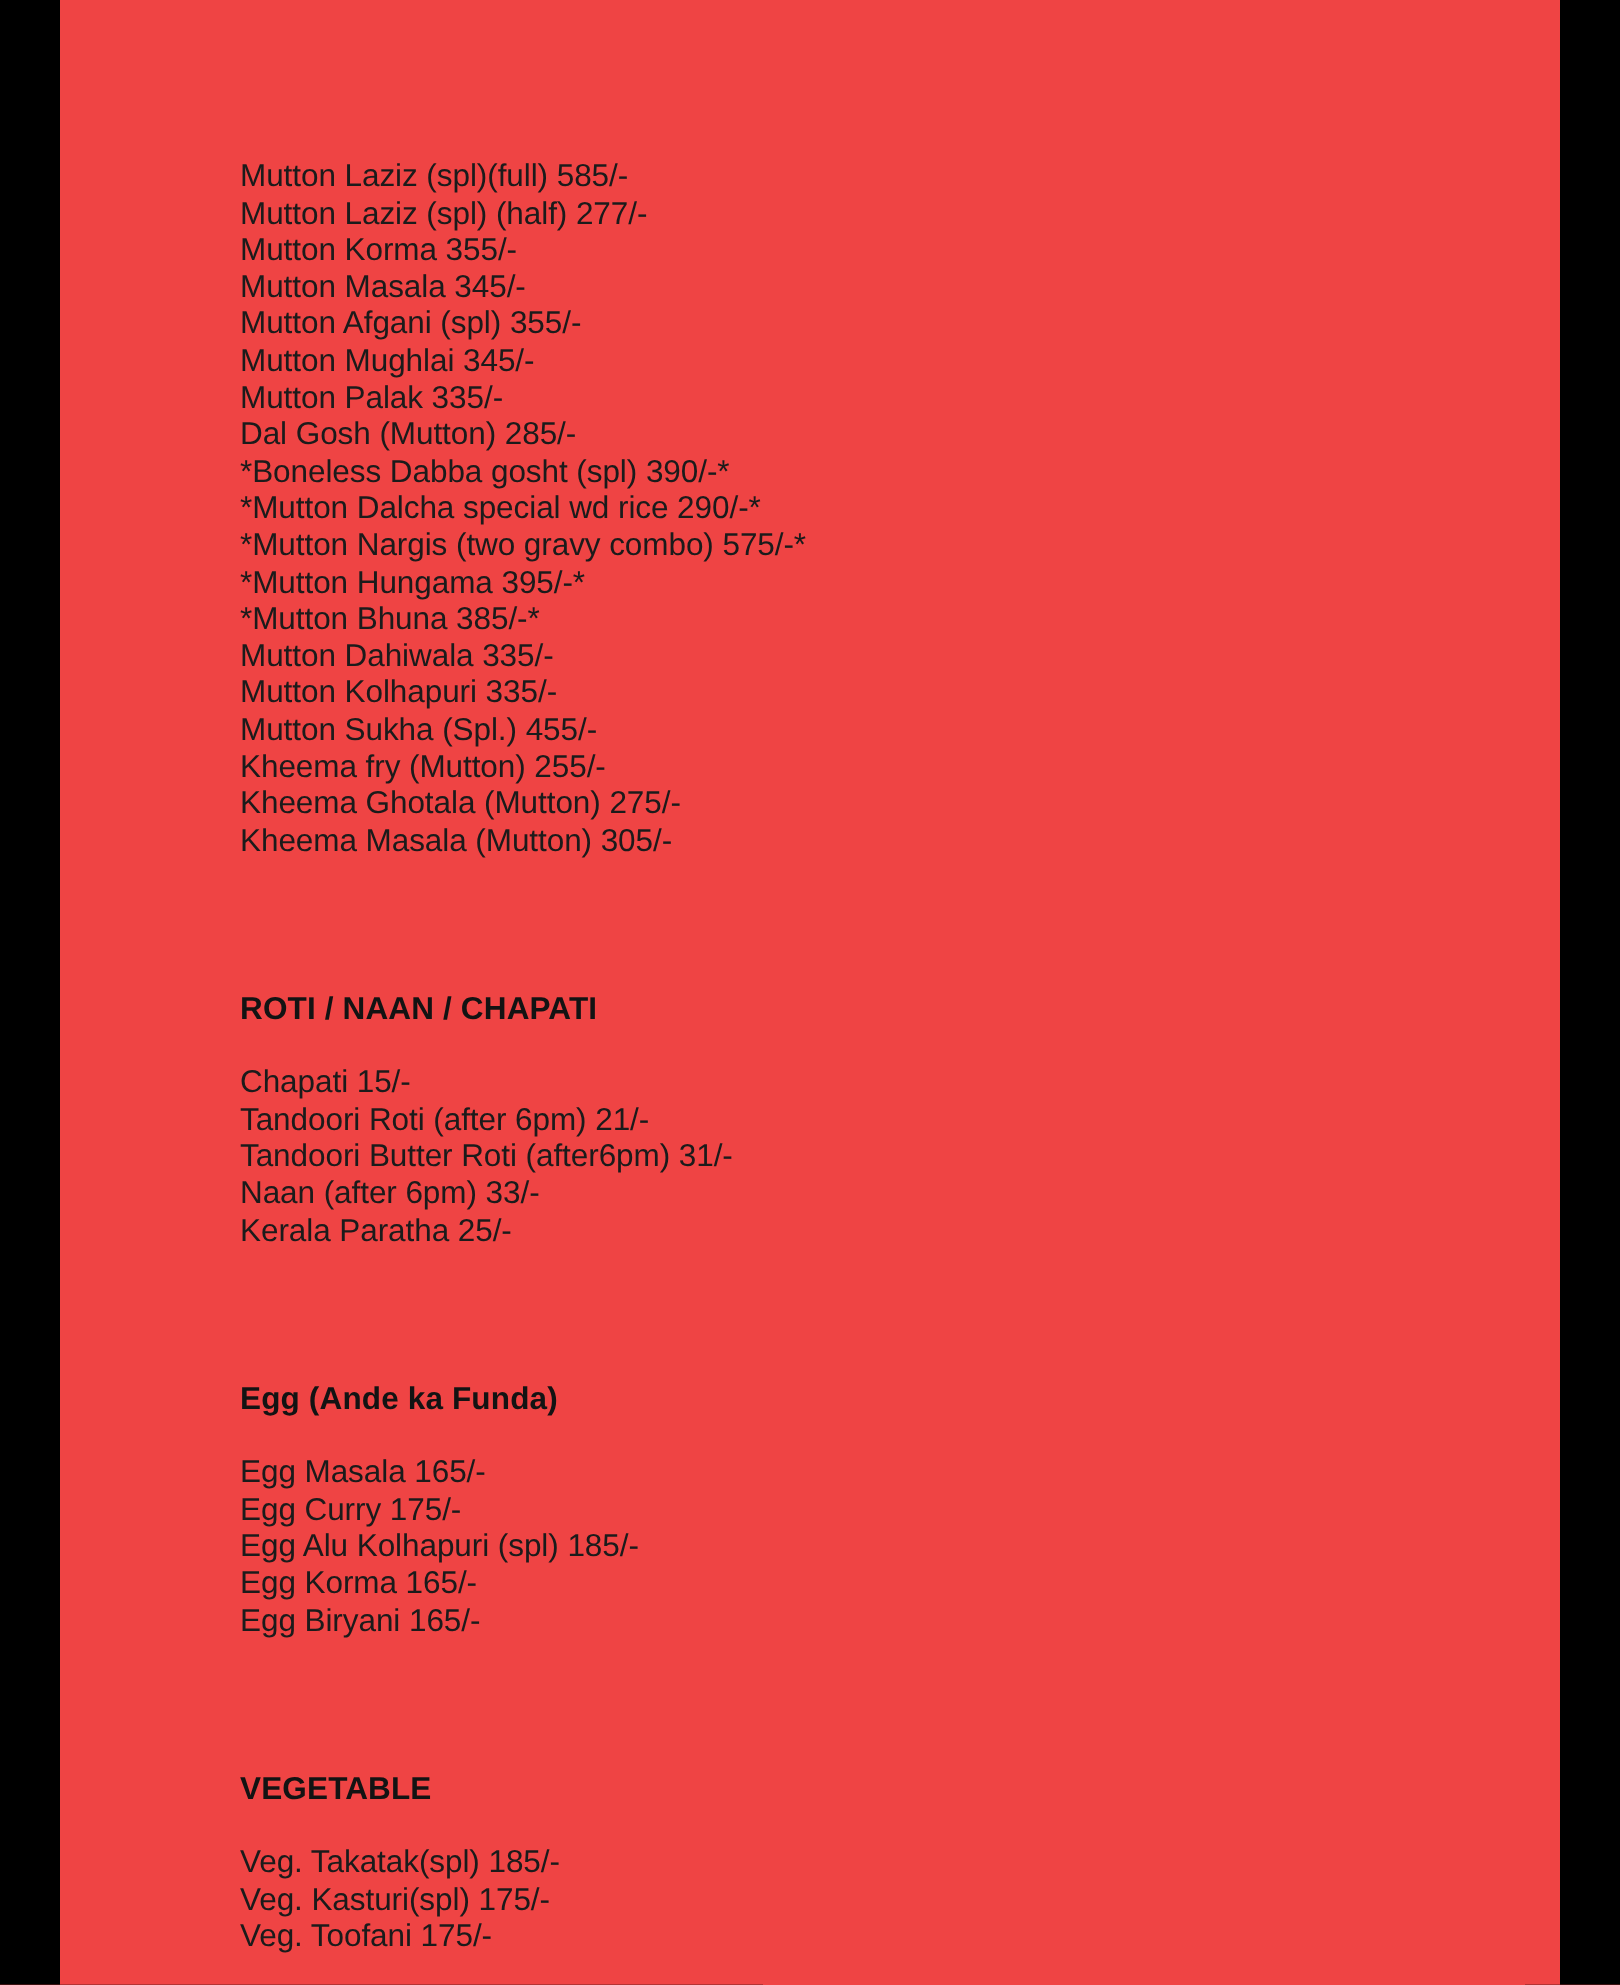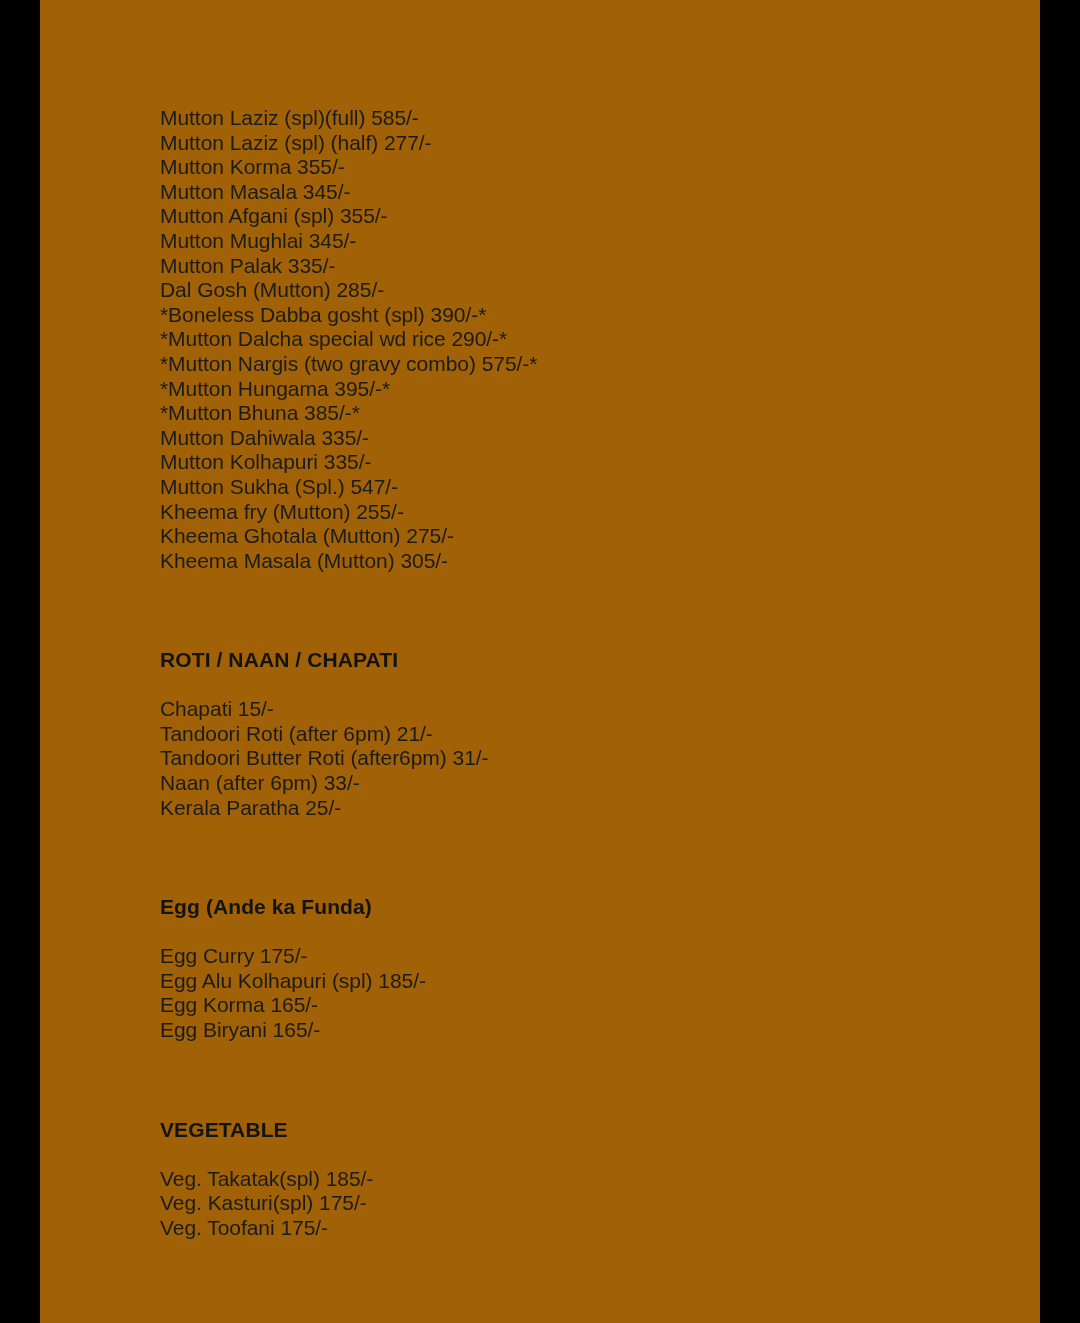--- a/index.html
+++ b/index.html
@@ -13,21 +13,21 @@
     font-family: "Liberation Sans", sans-serif;
     overflow: hidden;
   }
 
   #page {
     position: absolute;
     left: 40px;
     top: 0;
     width: 1000px;
     height: 1323px;
-    background: #a16207;
+    background: #ef4444;
     box-sizing: border-box;
   }
 
   #content {
     position: absolute;
     left: 120px;
     top: 106px;
     width: 820px;
   }
 
@@ -38,21 +38,21 @@
   .section-gap-top {
     height: 74px;
   }
 
   .section-header {
     font-size: 21px;
     font-weight: bold;
     color: #131313;
     letter-spacing: 0.1px;
     line-height: 26px;
-    margin: 0 0 24px 0;
+    margin: 13px 0 24px 0;
     white-space: nowrap;
   }
 
   .item-list {
     margin: 0;
     padding: 0;
     list-style: none;
   }
 
   .menu-item {
@@ -92,41 +92,42 @@
           <li class="menu-item">Mutton Mughlai 345/-</li>
           <li class="menu-item">Mutton Palak 335/-</li>
           <li class="menu-item">Dal Gosh (Mutton) 285/-</li>
           <li class="menu-item">*Boneless Dabba gosht (spl) 390/-*</li>
           <li class="menu-item">*Mutton Dalcha special wd rice 290/-*</li>
           <li class="menu-item">*Mutton Nargis (two gravy combo) 575/-*</li>
           <li class="menu-item">*Mutton Hungama 395/-*</li>
           <li class="menu-item">*Mutton Bhuna 385/-*</li>
           <li class="menu-item">Mutton Dahiwala 335/-</li>
           <li class="menu-item">Mutton Kolhapuri 335/-</li>
-          <li class="menu-item">Mutton Sukha (Spl.) 547/-</li>
+          <li class="menu-item">Mutton Sukha (Spl.) 455/-</li>
           <li class="menu-item">Kheema fry (Mutton) 255/-</li>
           <li class="menu-item">Kheema Ghotala (Mutton) 275/-</li>
           <li class="menu-item">Kheema Masala (Mutton) 305/-</li>
         </ul>
       </div>
       <div class="section-gap-top"></div>
       <div class="section">
         <div class="section-header">ROTI / NAAN / CHAPATI</div>
         <ul class="item-list">
           <li class="menu-item">Chapati 15/-</li>
           <li class="menu-item">Tandoori Roti (after 6pm) 21/-</li>
           <li class="menu-item">Tandoori Butter Roti (after6pm) 31/-</li>
           <li class="menu-item">Naan (after 6pm) 33/-</li>
           <li class="menu-item">Kerala Paratha 25/-</li>
         </ul>
       </div>
       <div class="section-gap-top"></div>
       <div class="section">
         <div class="section-header">Egg (Ande ka Funda)</div>
         <ul class="item-list">
+          <li class="menu-item">Egg Masala 165/-</li>
           <li class="menu-item">Egg Curry 175/-</li>
           <li class="menu-item">Egg Alu Kolhapuri (spl) 185/-</li>
           <li class="menu-item">Egg Korma 165/-</li>
           <li class="menu-item">Egg Biryani 165/-</li>
         </ul>
       </div>
       <div class="section-gap-top"></div>
       <div class="section">
         <div class="section-header">VEGETABLE</div>
         <ul class="item-list">

